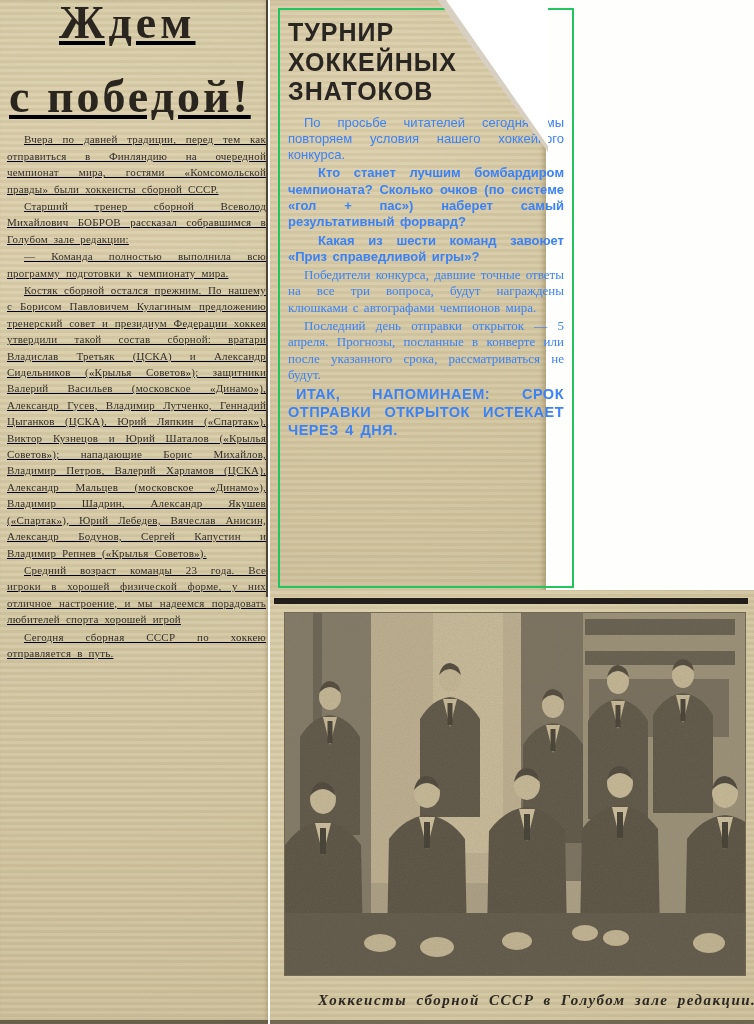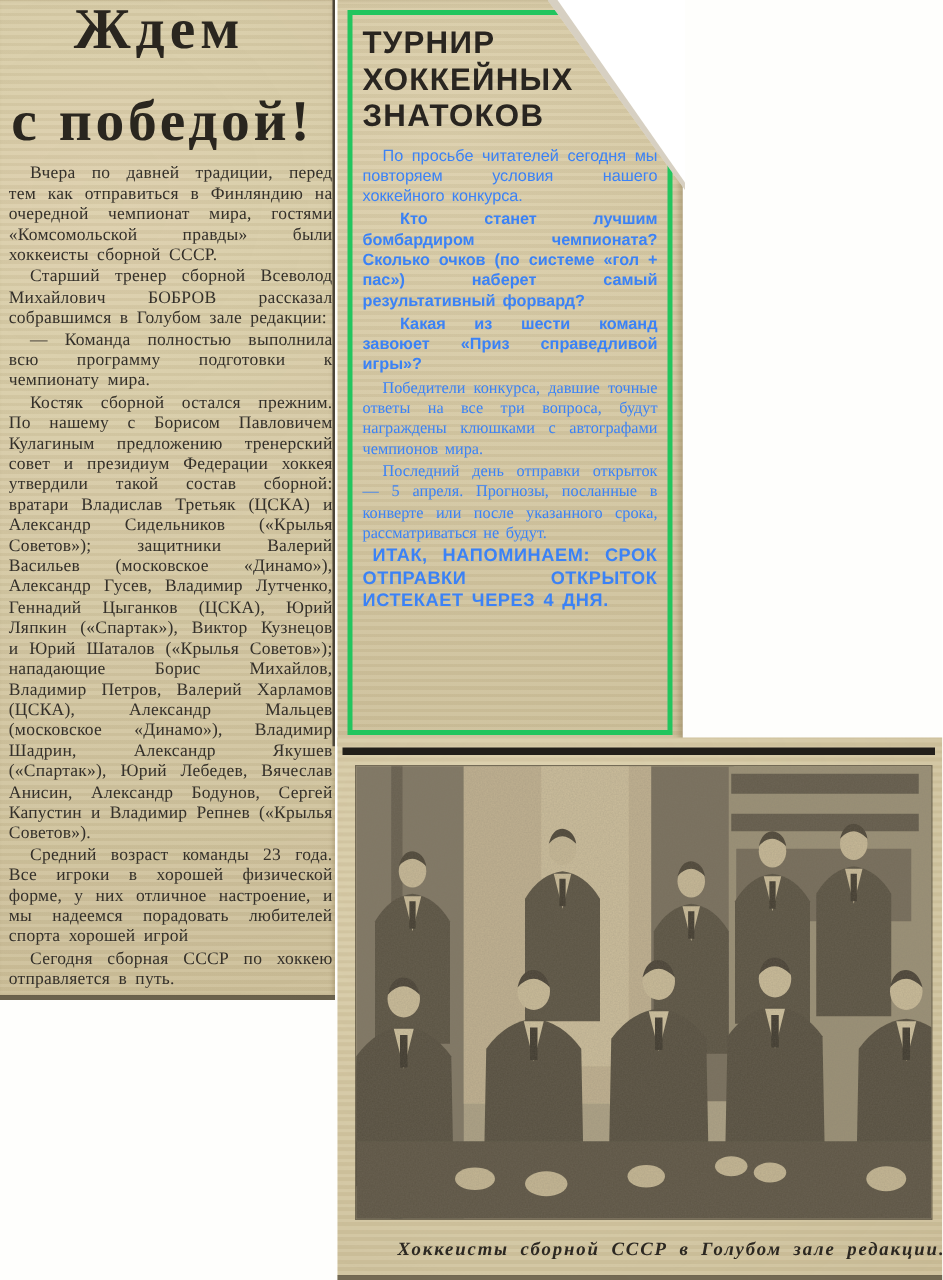--- a/index.html
+++ b/index.html
@@ -2,37 +2,37 @@
 <html><head>
 <meta charset="utf-8">
 <style>
   html,body{margin:0;padding:0;background:#ffffff;}
   .page{position:relative;width:754px;height:1024px;background:#fefefc;overflow:hidden;
         font-family:"Liberation Serif", serif;}
   .paper{background-color:#d7c9a1;
          background-image:repeating-linear-gradient(0deg, rgba(255,255,255,.05) 0 3px, rgba(92,76,44,.05) 3px 6px),
                           radial-gradient(circle at 30% 20%, rgba(255,255,255,.12), rgba(0,0,0,.05));}
   
-  .left-col{position:absolute;left:0;top:0;width:268px;height:800px;
+  .left-col{position:absolute;left:0;top:0;width:268px;height:1024px;
             padding:0 2px 0 7px;box-sizing:border-box;overflow:hidden;
             border-bottom:4px solid rgba(48,40,26,.65);
-            box-shadow:inset -2px 0 3px rgba(120,100,60,.25);}
+            box-shadow:inset -2px 0 3px rgba(120,100,60,.25);text-decoration:underline;}
   .headline{color:#2a261f;font-weight:bold;line-height:1.08;margin:2px 0 10px 0;}
   .headline .hl1{display:block;font-size:46px;letter-spacing:4px;margin-left:52px;margin-top:-4px;}
   .headline .hl2{display:block;font-size:46px;letter-spacing:3px;margin-left:2px;margin-top:24px;}
-  .left-paras p{margin:0;color:#34302a;font-size:14px;line-height:16.4px;
+  .left-paras p{margin:0;color:#34302a;font-size:11px;line-height:16.4px;
                 text-align:justify;text-indent:17px;word-spacing:3px;letter-spacing:.2px;}
   .left-paras p + p{margin-top:1px;}
   
   .col-rule{position:absolute;left:266px;top:0;width:2px;height:597px;background:#4c4538;}
   
   .right-paper{position:absolute;left:270px;top:0;width:276px;height:597px;
                box-shadow:inset -3px 0 4px rgba(120,100,60,.35);}
-  .contest-box{position:absolute;left:278px;top:8px;width:260px;height:580px;
-               box-sizing:border-box;border:4px solid #22c55e;padding:6px 8px 4px 8px;overflow:hidden;}
+  .contest-box{position:absolute;left:278px;top:8px;width:296px;height:580px;
+               box-sizing:border-box;border:2px solid #22c55e;padding:6px 8px 4px 8px;overflow:hidden;}
   .contest-title{margin:2px 0 8px 0;color:#292520;font-family:"Liberation Sans",sans-serif;
                  font-weight:bold;font-size:25px;line-height:1.18;letter-spacing:1px;}
   .contest-title span{display:block;}
   .contest-paras p{margin:0 0 2px 0;color:#3b82f6;font-size:13px;line-height:16.3px;
                    text-align:justify;text-indent:16px;word-spacing:2px;}
   .contest-paras p.sans{font-family:"Liberation Sans",sans-serif;}
   .contest-paras p.bold{font-family:"Liberation Sans",sans-serif;font-weight:bold;text-indent:30px;}
   .contest-paras p.serif{font-family:"Liberation Serif",serif;}
   .contest-paras p.caps{font-family:"Liberation Sans",sans-serif;font-weight:bold;
                         font-size:14.5px;line-height:18px;text-indent:8px;letter-spacing:.5px;}

